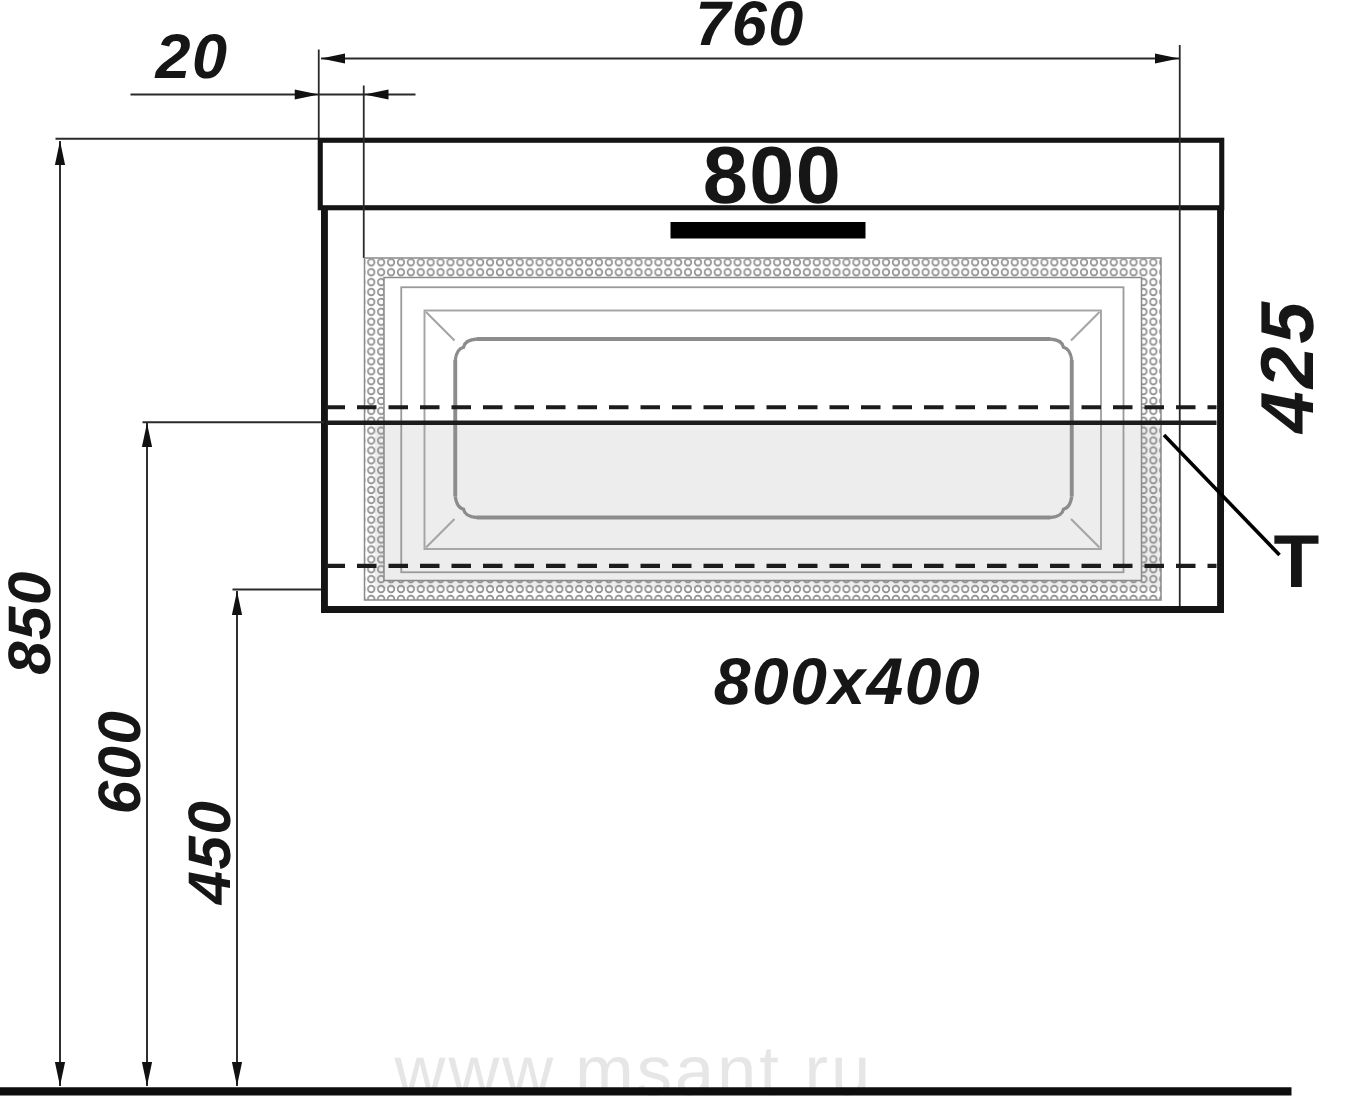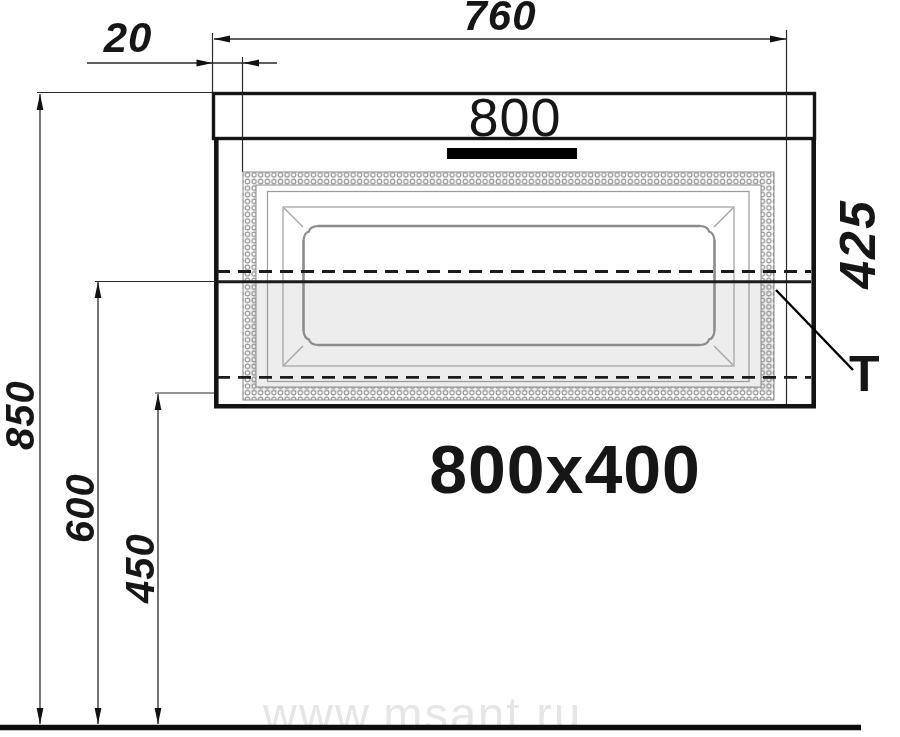--- a/index.html
+++ b/index.html
@@ -6,23 +6,23 @@
   .stage{
     position:relative;width:900px;height:737px;background:#ffffff;overflow:hidden;
     font-family:"Liberation Sans","DejaVu Sans",sans-serif;color:#111;
   }
   .stage svg{position:absolute;left:0;top:0;}
   .lbl{position:absolute;white-space:nowrap;color:#161616;}
   .dim{font-style:italic;font-weight:600;font-size:42px;letter-spacing:1px;}
   .dim-v{width:160px;height:44px;line-height:44px;text-align:center;
          transform:rotate(-90deg);transform-origin:center;font-size:40px;}
   .dim-425{font-size:50px;font-weight:800;letter-spacing:2px;}
-  .model{font-weight:400;font-size:54px;letter-spacing:1px;}
+  .model{font-weight:700;font-size:54px;letter-spacing:1px;}
   .model-underline{position:absolute;background:#000;}
-  .size-label{font-weight:800;font-size:68px;letter-spacing:1px;}
+  .size-label{font-weight:800;font-style:italic;font-size:44px;letter-spacing:1px;}
   .marker-t{font-weight:900;font-size:50px;}
   .watermark{font-size:47px;font-weight:400;letter-spacing:2px;color:#e6e6e6;}
 </style>
 </head>
 <body>
 
 <div class="stage">
 
   <div class="lbl watermark" style="left:263px;top:686px;">www.msant.ru</div>
 

